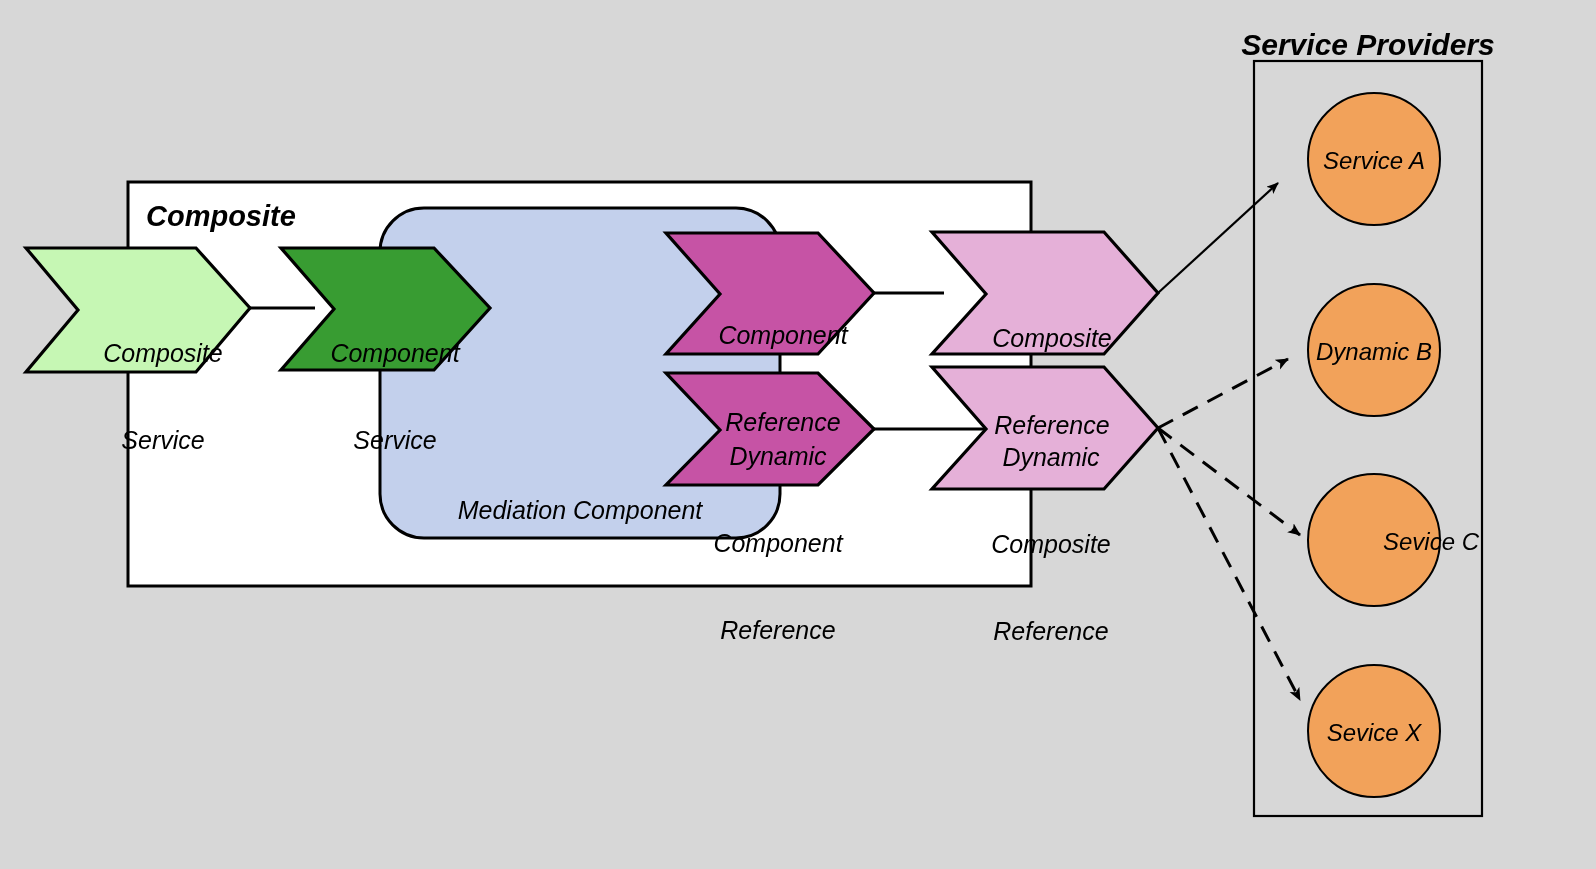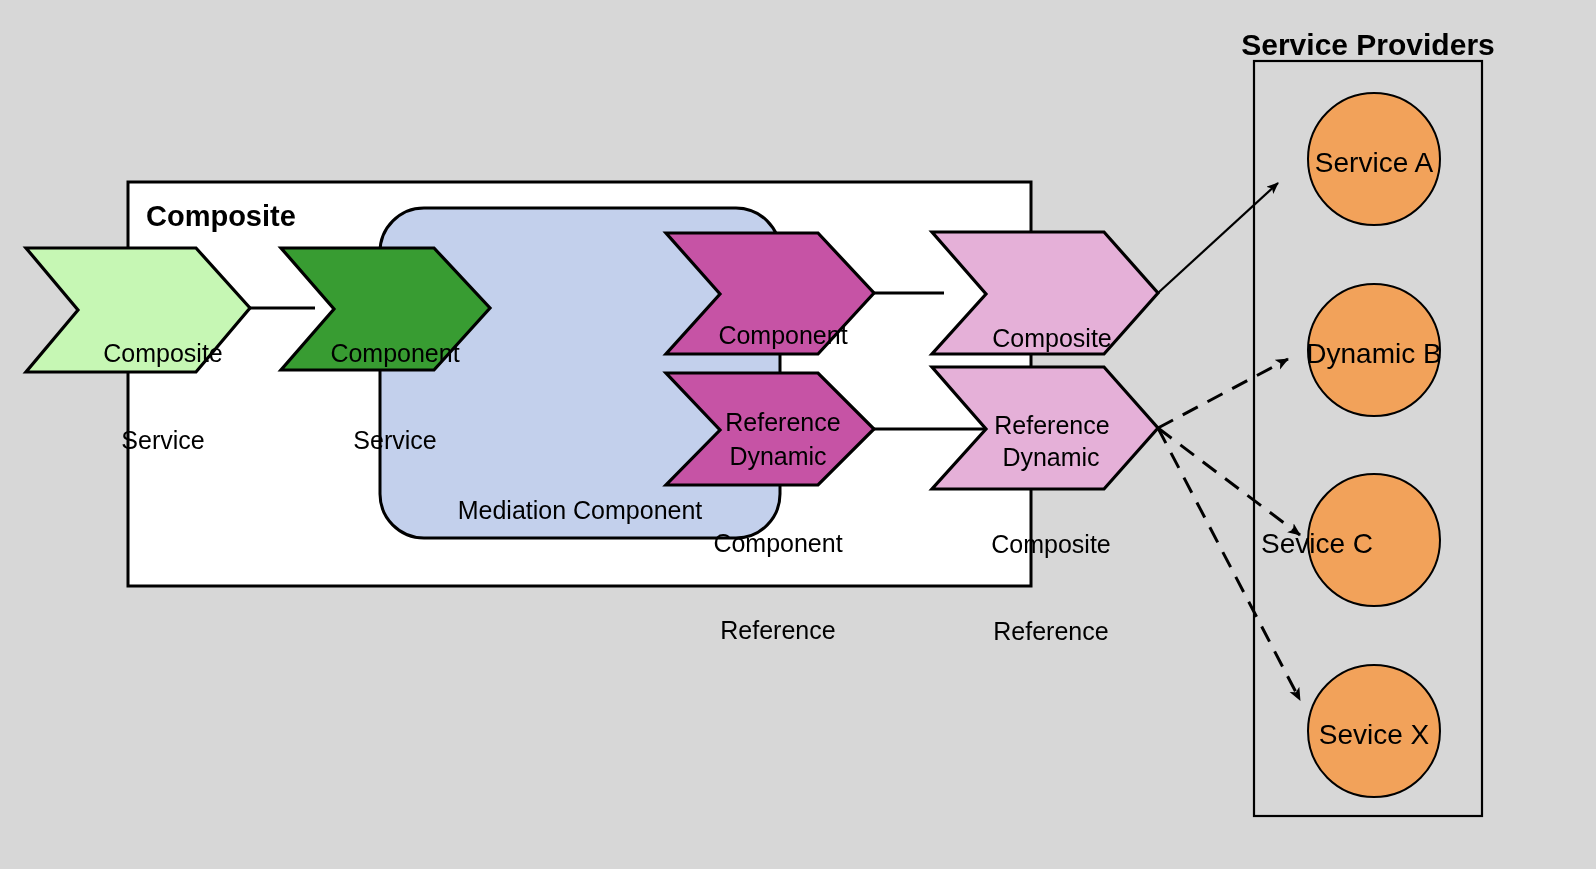--- a/index.html
+++ b/index.html
@@ -25,37 +25,38 @@
     left: 0;
     top: 0;
   }
   .lbl {
     position: absolute;
     text-align: center;
     color: #000;
     pointer-events: none;
     line-height: 1.16;
     white-space: pre;
+    font-style: italic;
   }
   .lbl-sh {
     font-size: 25px;
   }
   .title-bold {
     font-weight: bold;
     font-size: 29px;
   }
   .title-sp {
     font-weight: bold;
     font-size: 30px;
   }
   .lbl-med {
     font-size: 25px;
   }
   .lbl-circle {
-    font-size: 28px;
+    font-size: 24px;
   }
 </style>
 </head>
 <body>
 
 <div id="stage">
 
   <svg width="1596" height="869" viewBox="0 0 1596 869">
     <defs>
       <marker id="arrowSolid" markerWidth="14" markerHeight="14" refX="11" refY="5" orient="auto" markerUnits="userSpaceOnUse">
@@ -137,16 +138,16 @@
   <div class="lbl lbl-sh" style="left:958px; top:385px; width:186px;">
     <div>Dynamic</div>
     <div>Composite</div>
     <div>Reference</div>
   </div>
 
   <div class="lbl lbl-med" style="left:400px; top:496px; width:360px;">Mediation Component</div>
 
   <div class="lbl lbl-circle" style="left:1304px; top:147px; width:140px;">Service A</div>
   <div class="lbl lbl-circle" style="left:1304px; top:338px; width:140px;">Dynamic B</div>
-  <div class="lbl lbl-circle" style="left:1247px; top:528px; width:140px;">Sevice C</div>
+  <div class="lbl lbl-circle" style="left:1339px; top:528px; width:140px;text-align:right;">Sevice C</div>
   <div class="lbl lbl-circle" style="left:1304px; top:719px; width:140px;">Sevice X</div>
 
 </div>
 
 </body></html>

